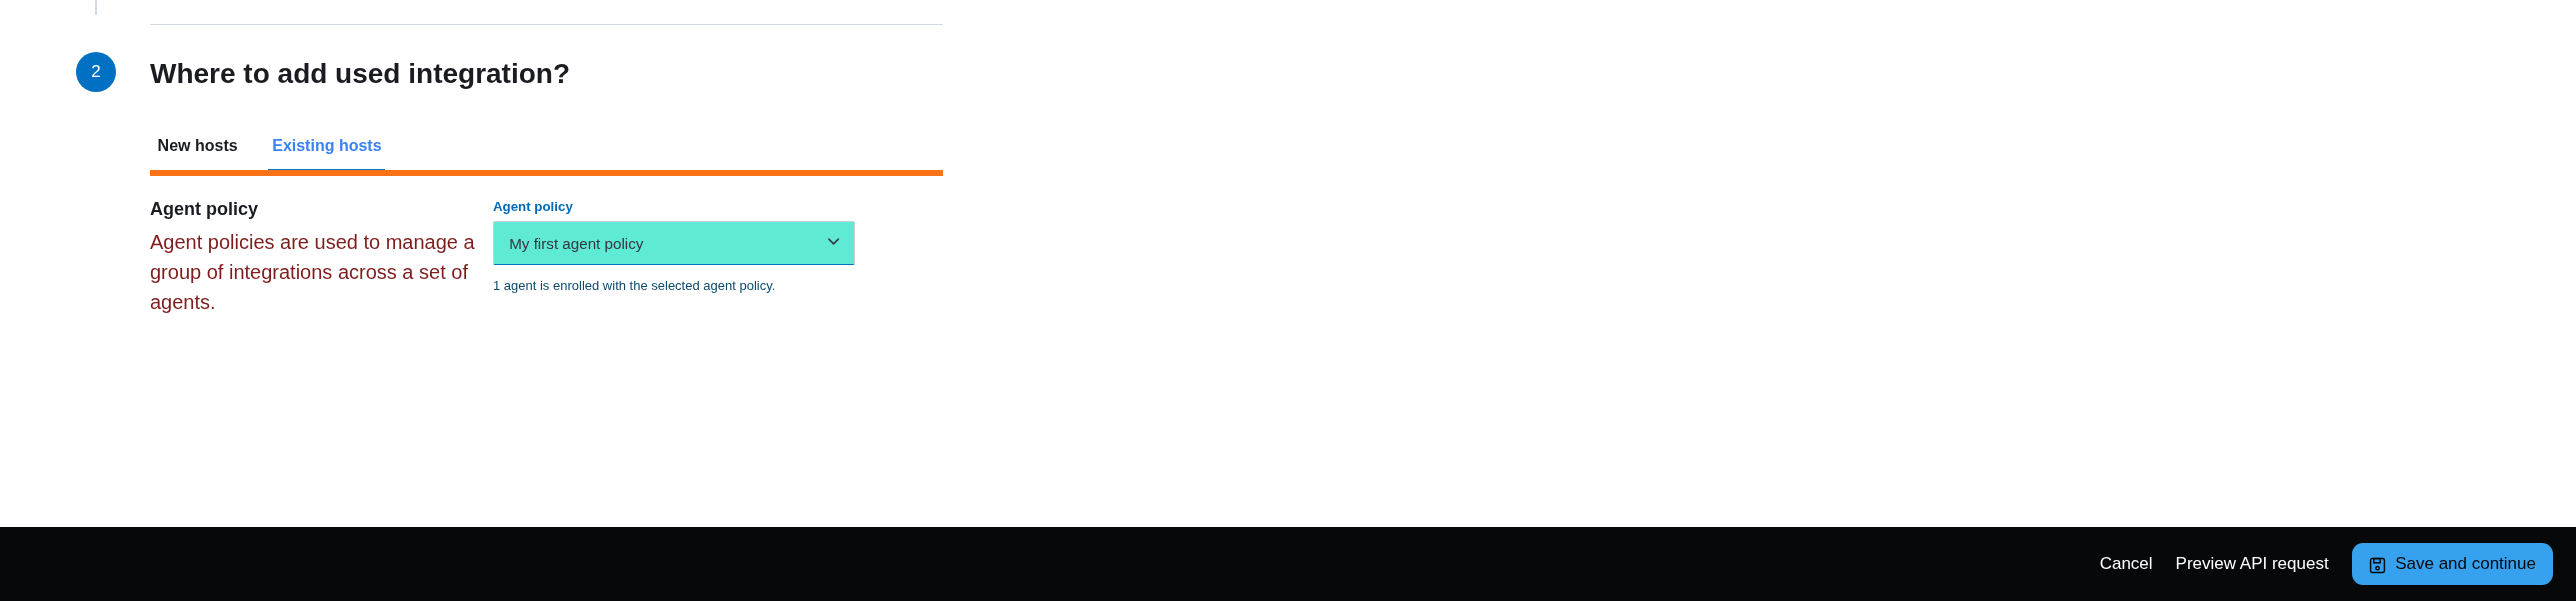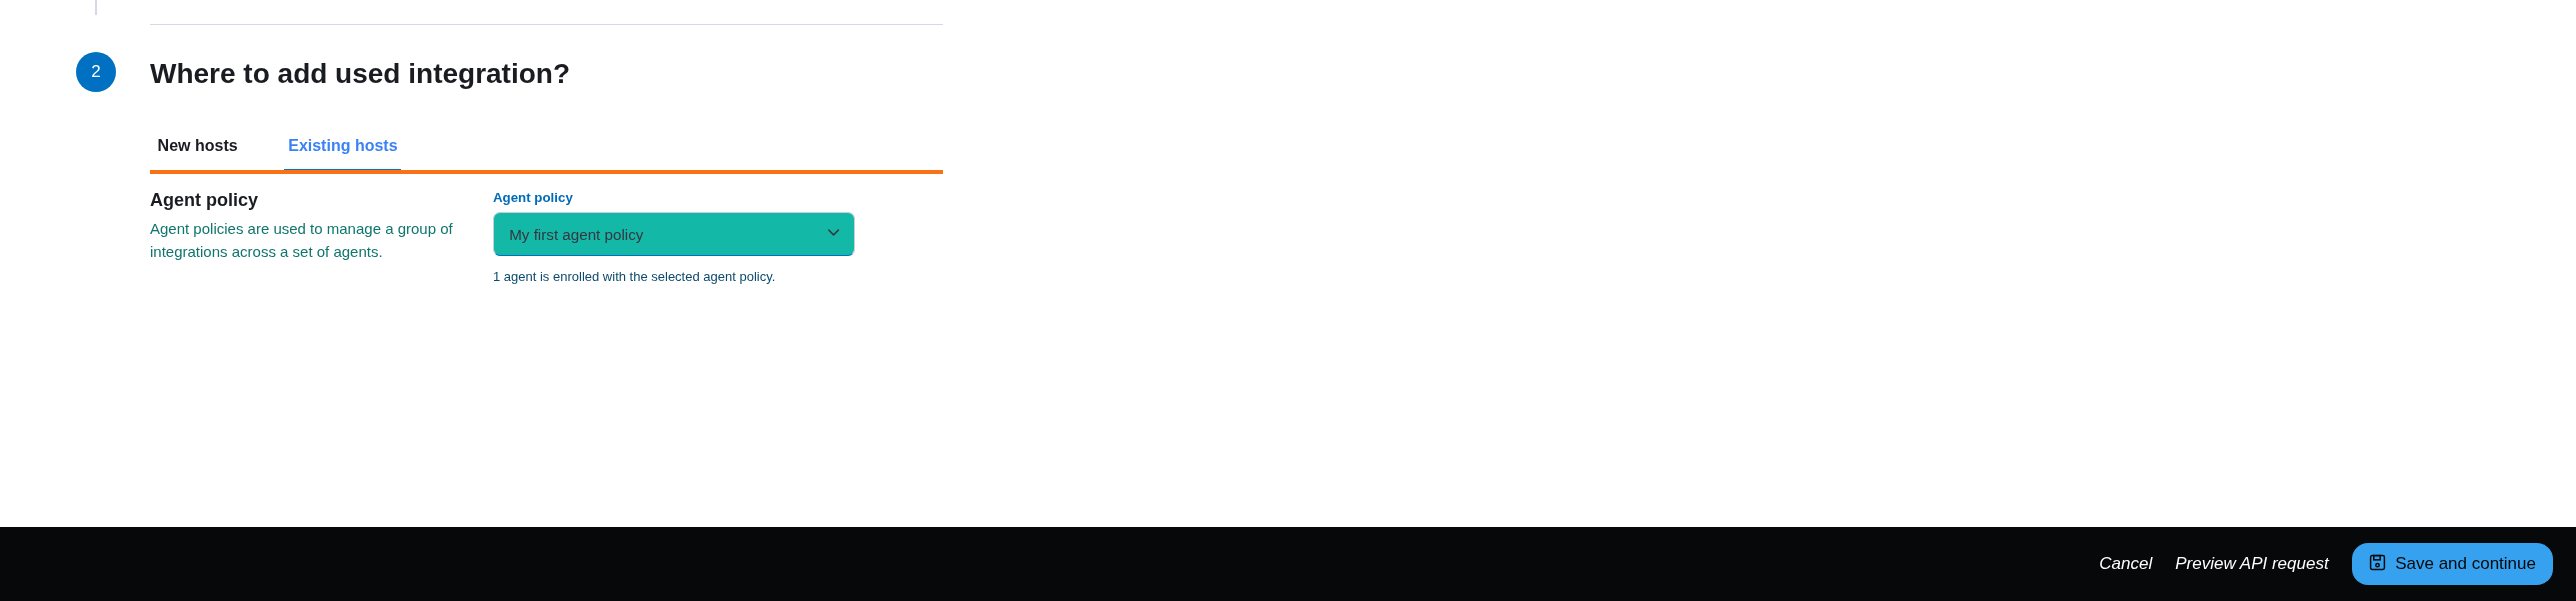--- a/index.html
+++ b/index.html
@@ -17,46 +17,46 @@
       background: #0071c2; color: #fff; display: flex; align-items: center; justify-content: center;
       font-weight: 500; font-size: 17px; position: absolute; left: 38px; top: 52px;
     }
 
     .step-body { flex: 1; padding-left: 53px; max-width: 846px; }
 
     .hr-top { height: 1px; background: #d3dae6; margin: 24px 0 33px 0; }
 
     .step-title { font-size: 28px; font-weight: 700; color: #1a1c21; margin-bottom: 36px; }
 
-    .tabs { display: flex; border-bottom: 4px solid #f97316; margin-bottom: 16px; gap: 16px; }
+    .tabs { display: flex; border-bottom: 6px solid #f97316; margin-bottom: 23px; }
     .tab { padding: 11.4px 3.8px 13.3px 3.8px; margin-right: 27px; font-size: 16px; font-weight: 600; cursor: pointer; border-bottom: 1.9px solid transparent; color: #1a1c21; }
     .tab.active { color: #3b82f6; border-bottom: 1.9px solid #0077cc; }
     .tab:first-child { margin-left: 3.8px; }
 
     .two-col { display: flex; }
     .col-left { width: 343px; }
     .col-right { flex: 1; }
 
     .section-label { font-size: 18px; font-weight: 700; color: #1a1c21; margin-bottom: 7.6px; }
-    .section-desc { font-size: 15px; color: #0f766e; line-height: 1.5; }
+    .section-desc { font-size: 20px; color: #7f1d1d; line-height: 1.5; }
 
     .field-label { font-size: 13.3px; font-weight: 600; color: #006bb8; margin-bottom: 7.6px; }
-    .select-wrap { position: relative; background: #14b8a6; border: 1px solid #c9cfda; border-bottom: 1.9px solid #0071c2; border-radius: 7px; width: 362px; height: 44px; display: flex; align-items: center; padding: 0 38px 0 15.2px; font-size: 15.2px; color: #343741; cursor: pointer; }
+    .select-wrap { position: relative; background: #5eead4; border: 1px solid #c9cfda; border-bottom: 1.9px solid #0071c2; border-radius: 2px; width: 362px; height: 44px; display: flex; align-items: center; padding: 0 38px 0 15.2px; font-size: 15.2px; color: #343741; cursor: pointer; }
     .select-wrap .chev { position: absolute; right: 13.3px; top: 50%; transform: translateY(-50%); }
     .helper-text { font-size: 13px; color: #0c4a6e; margin-top: 13px; }
 
     .footer {
       position: absolute; left: 0; right: 0; bottom: 0; height: 74px;
       background: #07080a; display: flex; align-items: center; justify-content: flex-end;
       padding: 0 23px; gap: 23px;
     }
-    .footer-link { color: #fff; font-size: 17px; cursor: pointer; font-style: italic; }
+    .footer-link { color: #fff; font-size: 17px; cursor: pointer; }
     .btn-primary {
-      background: #36a2ef; color: #07080a; border-radius: 16px; padding: 11.4px 17px;
-      display: inline-flex; align-items: flex-start; gap: 9.5px; font-size: 17px; font-weight: 500; cursor: pointer;
+      background: #36a2ef; color: #07080a; border-radius: 11px; padding: 11.4px 17px;
+      display: inline-flex; align-items: flex-end; gap: 9.5px; font-size: 17px; font-weight: 500; cursor: pointer;
       border: none;
     }
     .btn-primary .icon { display: inline-flex; }
   </style>
 </head>
 <body>
 
 <div class="page">
   <div class="content">
     <div class="step-row">

